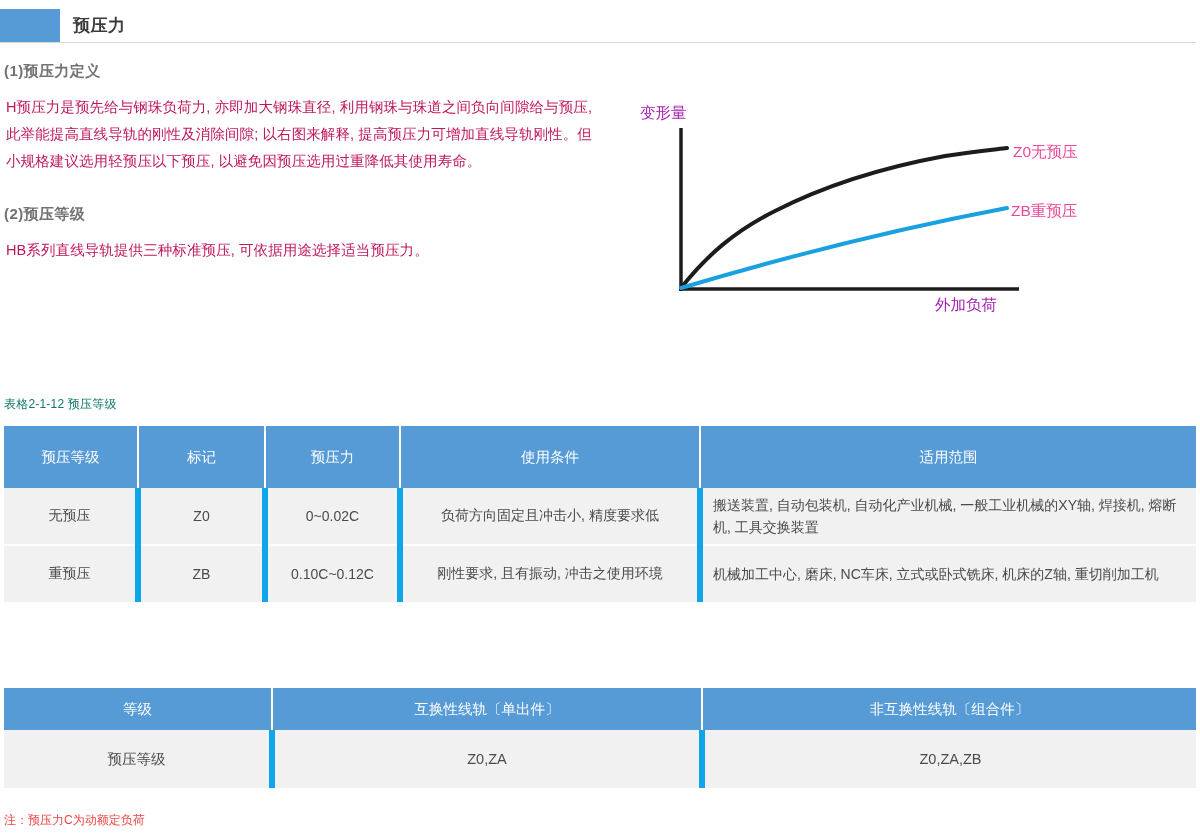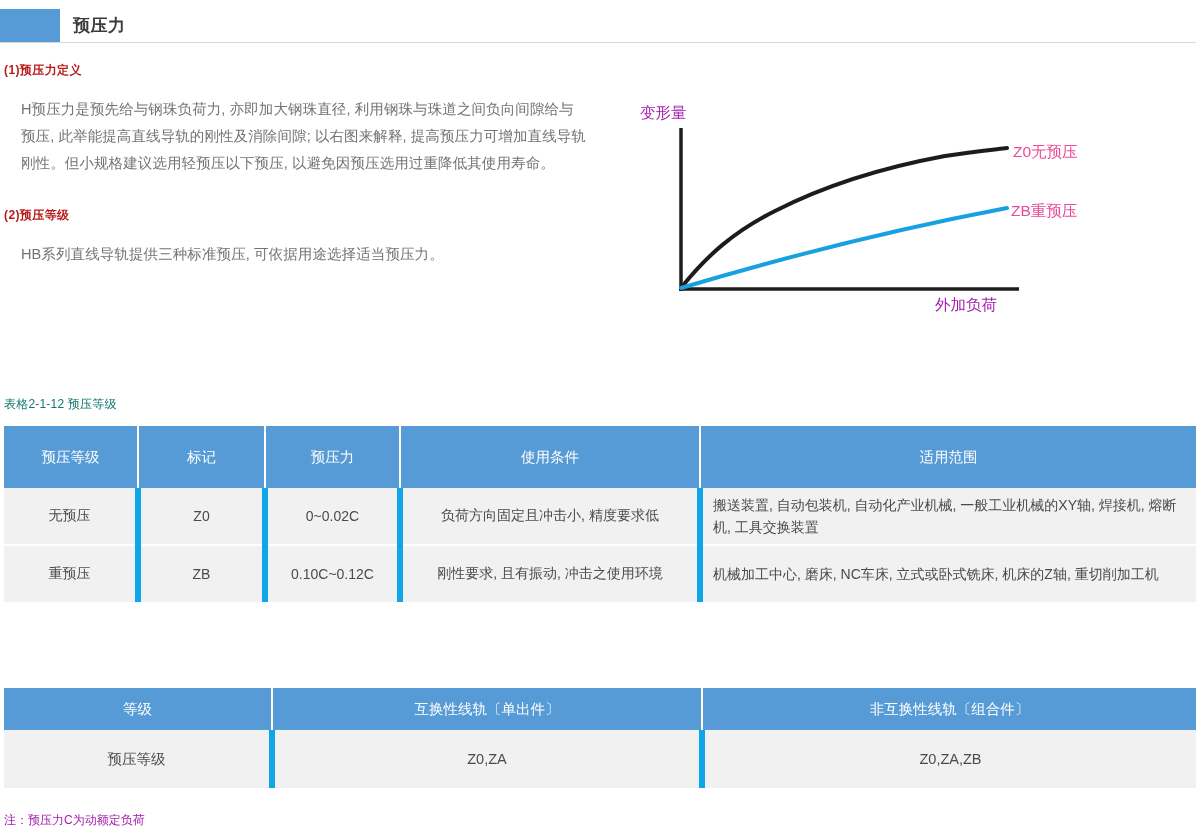--- a/index.html
+++ b/index.html
@@ -23,26 +23,26 @@
   .header-gap{width:5px;flex:0 0 5px;background:#ffffff;}
   .header-title{
     flex:1;display:flex;align-items:center;
     font-size:17px;font-weight:bold;color:#3b3b3b;
     padding-left:8px;letter-spacing:0.5px;
   }
 
   
   .left-col{position:absolute;left:4px;top:62px;width:600px;}
   .sec-heading{
-    font-size:12px;color:#b91c1c;margin:0 0 13px 0;letter-spacing:.4px;
+    font-size:15px;color:#737373;margin:0 0 13px 0;letter-spacing:.4px;
   }
   .sec-heading.second{margin-top:30px;}
   .body-text{
-    font-size:14.5px;line-height:27px;color:#737373;
-    margin:17px;letter-spacing:.1px;
+    font-size:14.5px;line-height:27px;color:#be185d;
+    margin:2px;letter-spacing:.1px;
   }
 
   
   .chart-wrap{position:absolute;left:615px;top:95px;width:585px;height:240px;}
   .chart-svg{display:block;}
   .axis-label{
     position:absolute;font-size:15.5px;color:#a21caf;white-space:nowrap;
   }
   .ylabel{left:25px;top:8px;}
   .xlabel{left:320px;top:200px;}
@@ -85,21 +85,21 @@
 
   .c-center{text-align:center;}
   .c-left{text-align:left;line-height:22px;}
 
   .t1 .r1 td{height:56px;}
   .t1 .r2 td{height:60px;}
   .t1 .r3 td{height:56px;}
   .t2 tbody td{height:58px;text-align:center;font-size:14.5px;}
 
   .footnote{
-    position:absolute;left:4px;top:812px;font-size:12px;color:#a21caf;
+    position:absolute;left:4px;top:812px;font-size:12px;color:#ef4444;
   }
 </style>
 </head>
 <body>
 
 <div class="page-header">
   <div class="header-accent"></div>
   <div class="header-gap"></div>
   <div class="header-title">预压力</div>
 </div>

